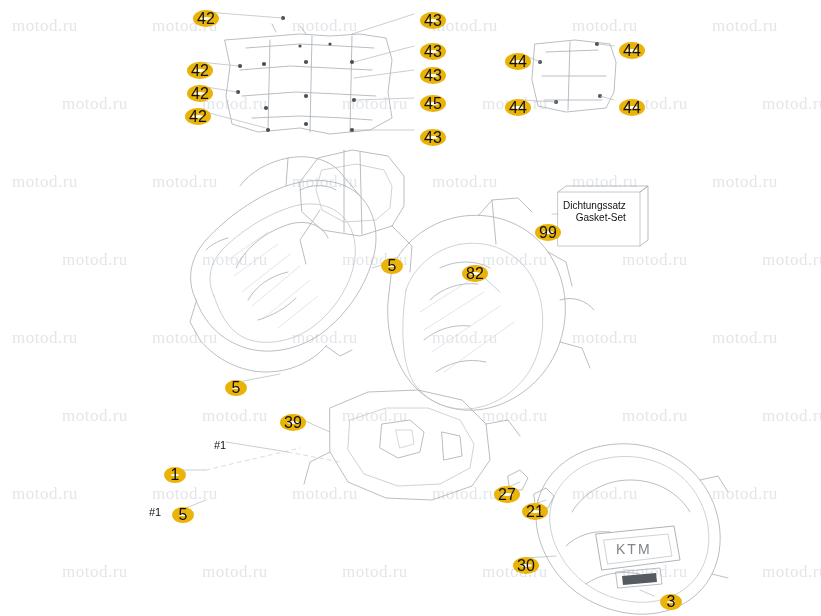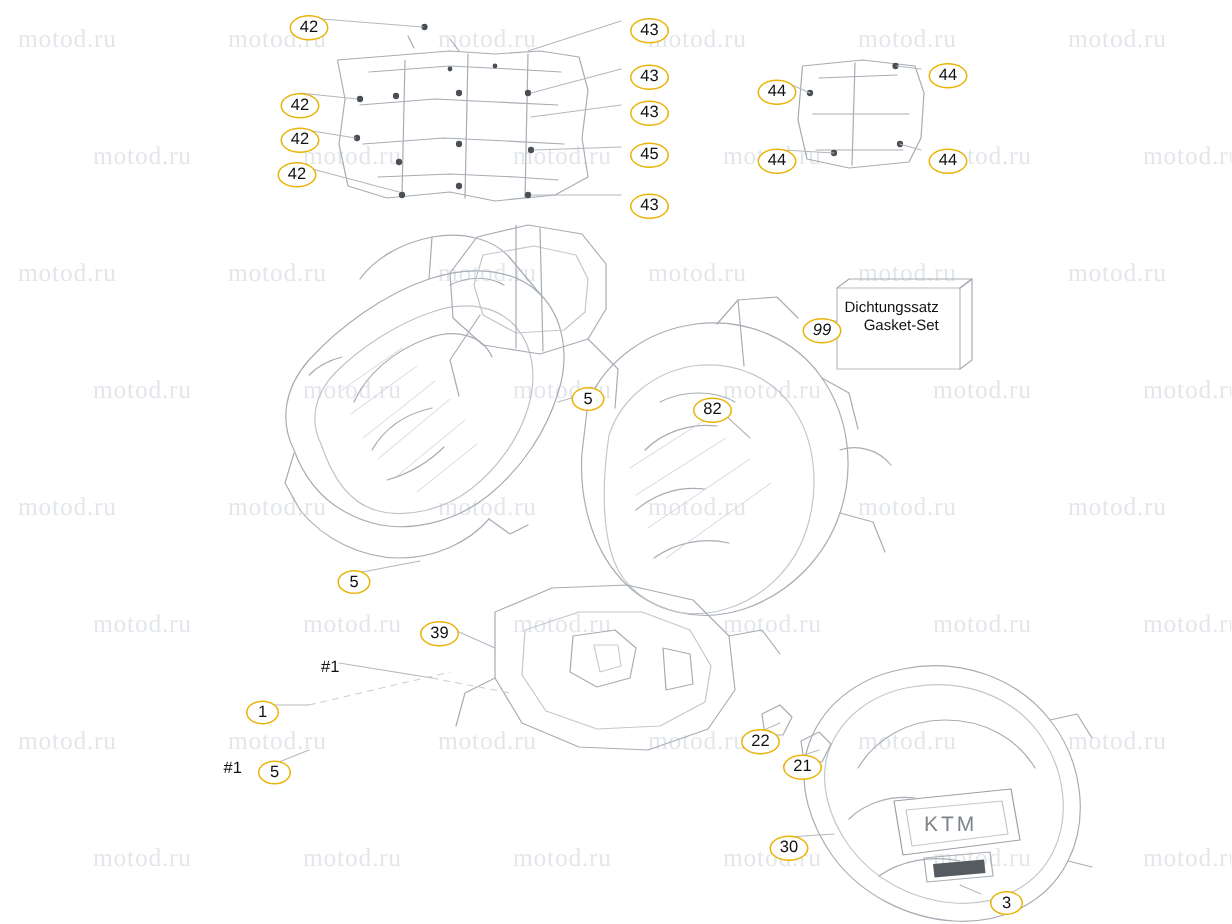--- a/index.html
+++ b/index.html
@@ -36,26 +36,26 @@
   #drawing {
     position: absolute;
     left: 0; top: 0;
     width: 821px; height: 616px;
     z-index: 2;
   }
   
   .callout {
     position: absolute;
     z-index: 4;
-    border: 1px solid #eab308;
+    border: 7px solid #eab308;
     border-radius: 50%;
     background: #ffffff;
     color: #111;
     font-family: "Liberation Sans", sans-serif;
-    font-size: 11px;
+    font-size: 16px;
     line-height: 1;
     display: flex;
     align-items: center;
     justify-content: center;
     width: 22px;
     height: 16px;
     box-sizing: border-box;
   }
   .callout.wide { width: 26px; height: 17px; }
   .callout.plain {
@@ -345,28 +345,28 @@
       <div class="callout wide" style="left: 185px; top: 108px;">42</div>
       <div class="callout wide" style="left: 420px; top: 12px;">43</div>
       <div class="callout wide" style="left: 420px; top: 43px;">43</div>
       <div class="callout wide" style="left: 420px; top: 67px;">43</div>
       <div class="callout wide" style="left: 420px; top: 95px;">45</div>
       <div class="callout wide" style="left: 420px; top: 129px;">43</div>
       <div class="callout wide" style="left: 505px; top: 53px;">44</div>
       <div class="callout wide" style="left: 619px; top: 42px;">44</div>
       <div class="callout wide" style="left: 505px; top: 99px;">44</div>
       <div class="callout wide" style="left: 619px; top: 99px;">44</div>
-      <div class="callout wide" style="left: 535px; top: 212px; font-style: italic;">99</div>
+      <div class="callout wide" style="left: 535px; top: 224px;">99</div>
       <div class="callout" style="left: 381px; top: 258px;">5</div>
       <div class="callout wide" style="left: 462px; top: 265px;">82</div>
       <div class="callout" style="left: 225px; top: 380px;">5</div>
       <div class="callout wide" style="left: 280px; top: 414px; text-align: center;">39</div>
       <div class="callout plain" style="left: 214px; top: 440px;">#1</div>
       <div class="callout" style="left: 164px; top: 467px;">1</div>
       <div class="callout plain" style="left: 149px; top: 507px;">#1</div>
       <div class="callout" style="left: 172px; top: 507px;">5</div>
-      <div class="callout wide" style="left: 494px; top: 486px;">22</div>
+      <div class="callout wide" style="left: 494px; top: 486px;">27</div>
       <div class="callout wide" style="left: 522px; top: 503px;">21</div>
       <div class="callout wide" style="left: 513px; top: 557px;">30</div>
       <div class="callout" style="left: 660px; top: 594px;">3</div>
     </div>
 
 </div>
 
 </body></html>

